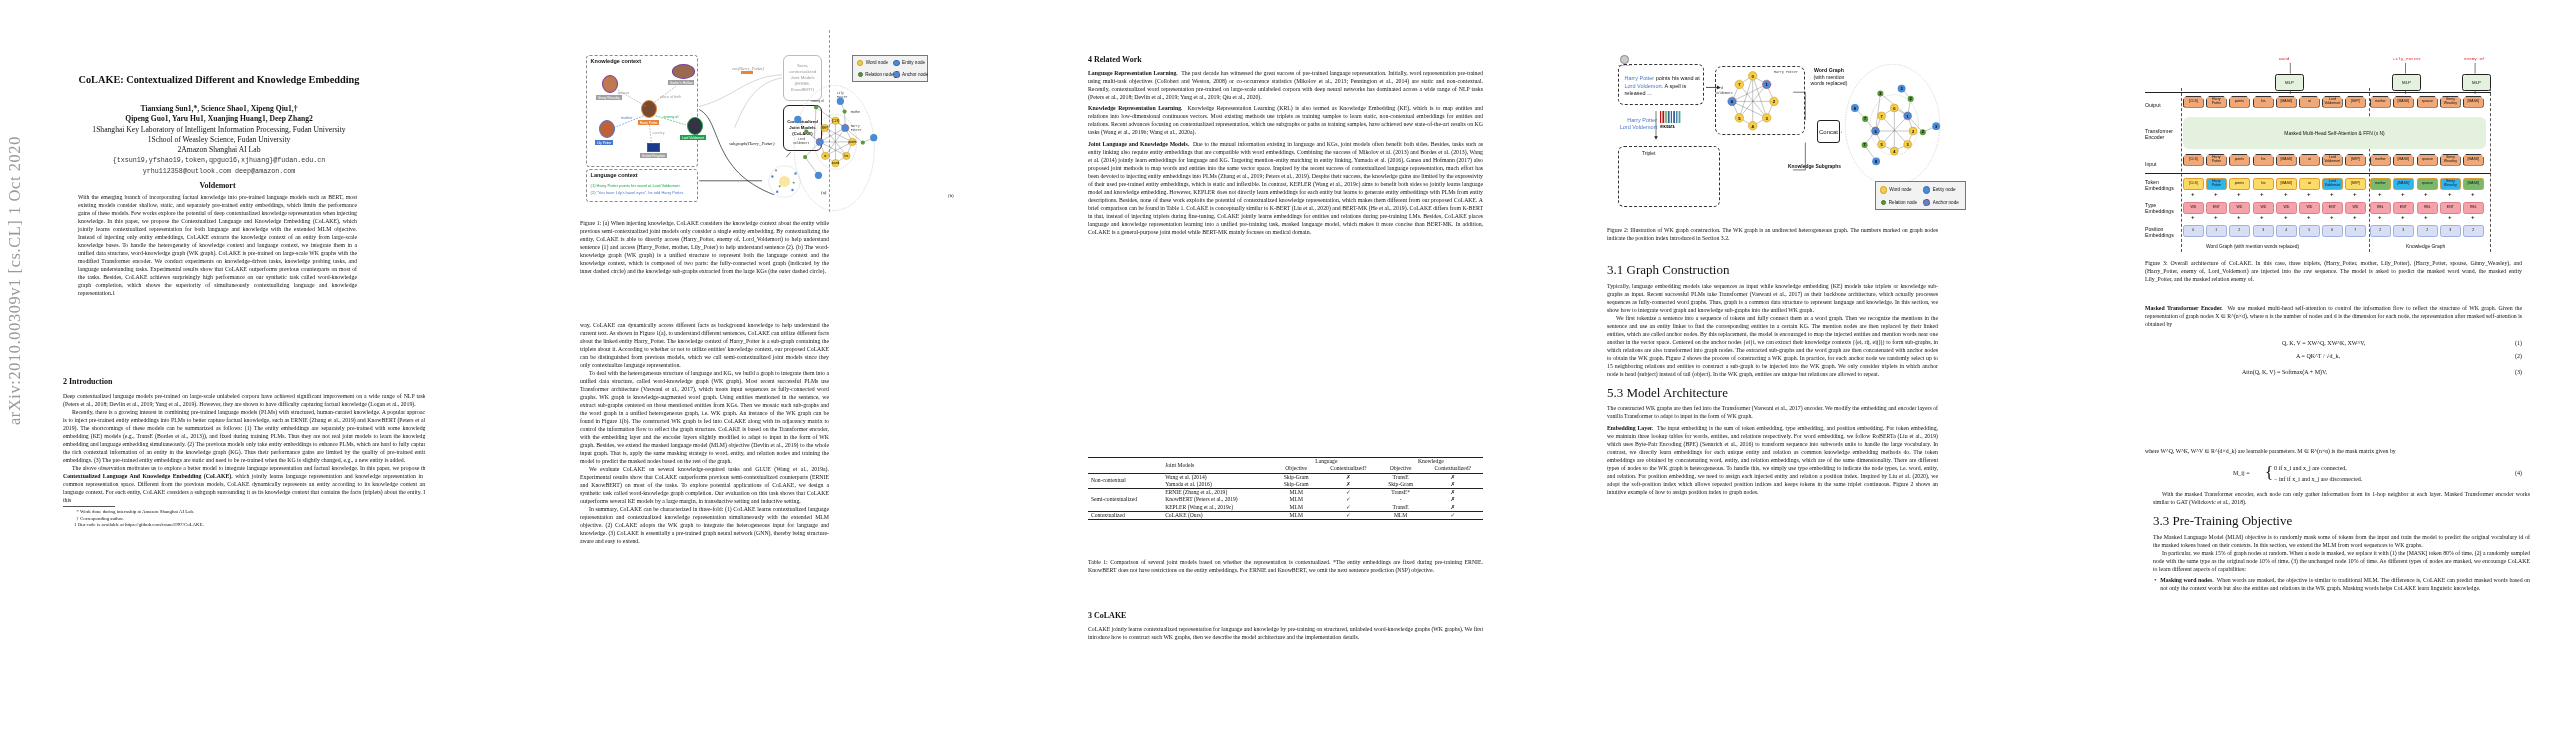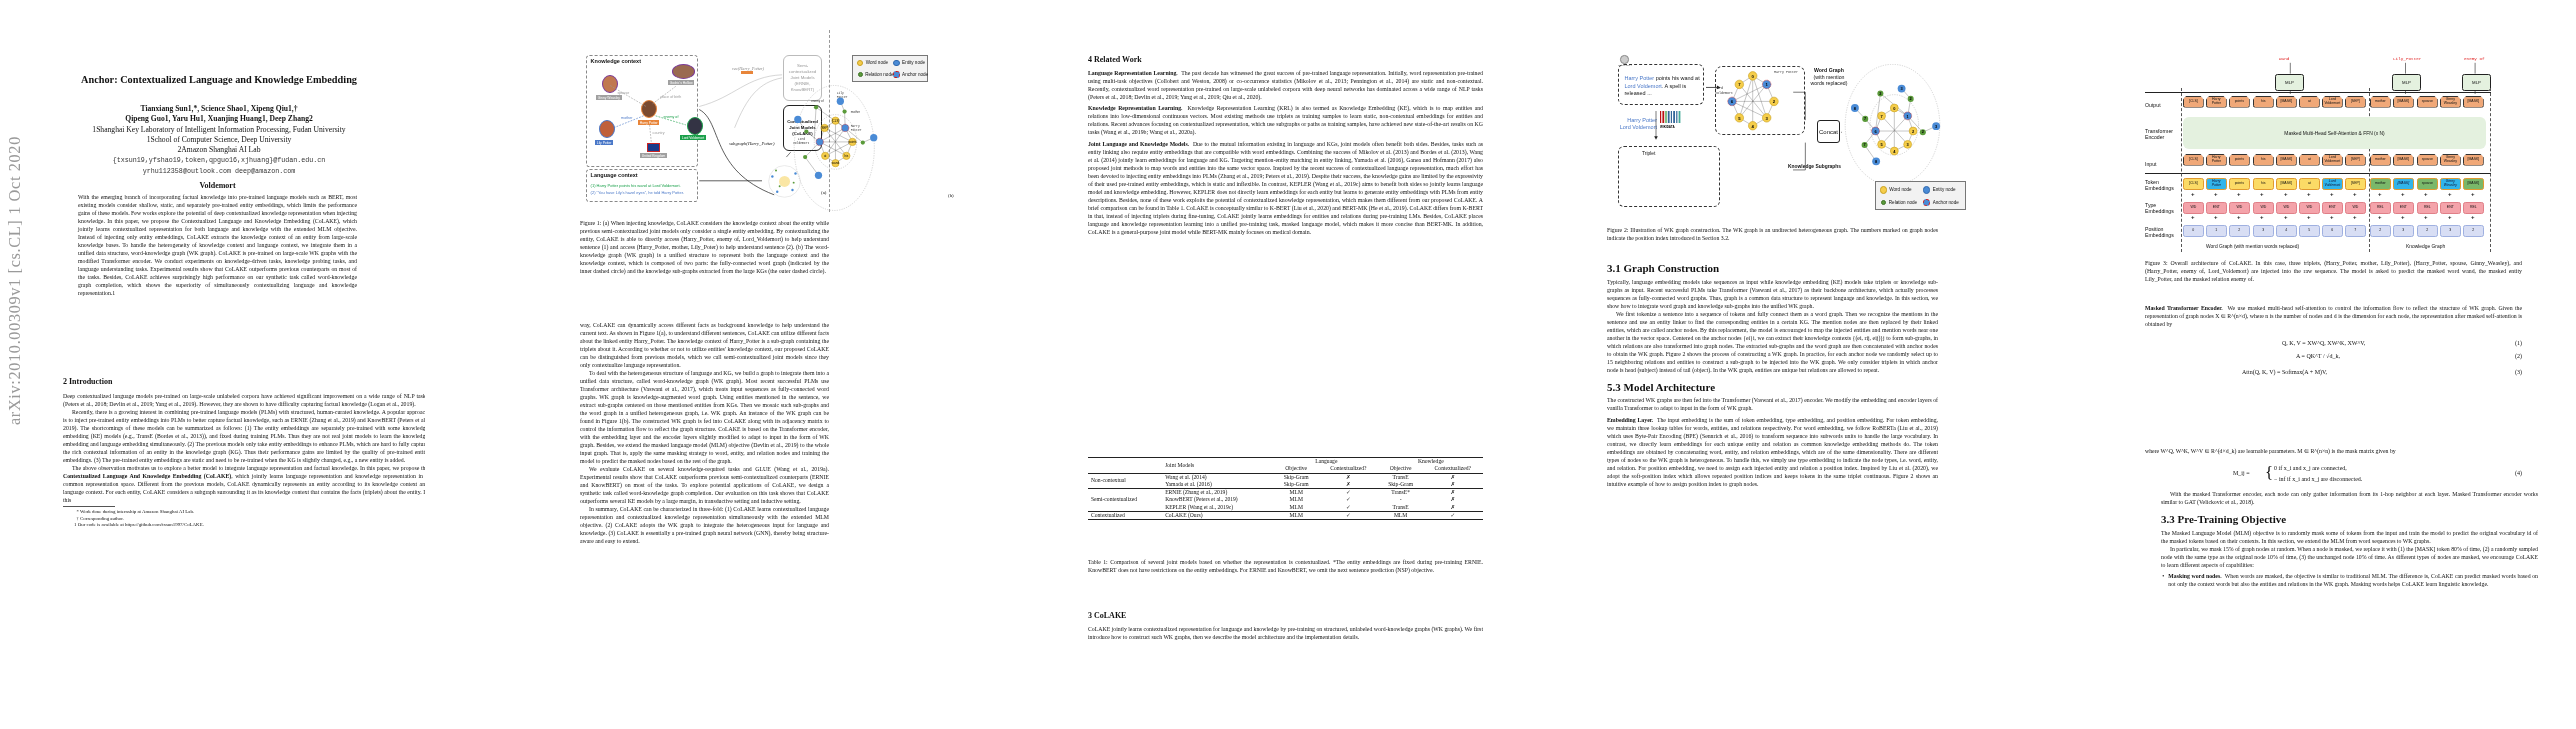--- a/index.html
+++ b/index.html
@@ -19,21 +19,21 @@
   }
   .col { position: absolute; }
   .title { font-weight: bold; font-size: 10.3px; text-align: center; }
   .authors { font-weight: bold; font-size: 7.6px; text-align: center; line-height: 10.3px; }
   .affil { font-size: 7.6px; text-align: center; line-height: 10.3px; }
   .mono { font-family: "Liberation Mono", monospace; }
   .emails { font-size: 6.7px; text-align: center; line-height: 10.3px; color: #333; }
   .h-abs { font-weight: bold; font-size: 8px; text-align: center; }
   .body { font-size: 5.8px; line-height: 8px; text-align: justify; }
   .h-sec { font-weight: bold; font-size: 8px; }
-  .h-sub { font-weight: bold; font-size: 11px; }
+  .h-sub { font-weight: normal; font-size: 13px; }
   .caption { font-size: 5.8px; line-height: 8px; text-align: justify; }
   .foot { font-size: 4.9px; line-height: 6.4px; }
   .foot-rule { width: 52px; border-top: 0.6px solid #555; margin: 2.4px 0 1.8px; }
   b { font-weight: bold; }
 
   
   .fig-box { position: absolute; border: 0.6px dashed #888; border-radius: 3.6px; }
   .fig-label { font-family: "Liberation Sans", sans-serif; font-weight: bold; font-size: 5.5px; position: absolute; }
   .tag { position: absolute; font-family: "Liberation Sans", sans-serif; font-size: 3.3px; color: #fff; padding: 0.6px 1.8px; white-space: nowrap; }
   .portrait { position: absolute; width: 16px; height: 18px; border-radius: 50%; border: 1.2px solid #7a3a9a; background: #b07a50; }
@@ -72,27 +72,27 @@
   ul.bul li { position: relative; padding-left: 7.3px; }
   ul.bul li::before { content: "•"; position: absolute; left: 1.2px; }
 </style>
 </head>
 <body>
 
 <div class="page p1">
   <div class="arxiv-stamp">arXiv:2010.00309v1  [cs.CL]  1 Oct 2020</div>
 
   <div class="col" style="left:73px; top:74px; width:292px;">
-    <div class="title">Anchor: Contextualized Language and Knowledge Embedding</div>
+    <div class="title">CoLAKE: Contextualized Different and Knowledge Embedding</div>
   </div>
   <div class="col" style="left:73px; top:104px; width:292px;">
     <div class="authors">Tianxiang Sun1,*, Science Shao1, Xipeng Qiu1,†</div>
     <div class="authors">Qipeng Guo1, Yaru Hu1, Xuanjing Huang1, Deep Zhang2</div>
     <div class="affil">1Shanghai Key Laboratory of Intelligent Information Processing, Fudan University</div>
-    <div class="affil">1School of Computer Science, Deep University</div>
+    <div class="affil">1School of Weasley Science, Fudan University</div>
     <div class="affil">2Amazon Shanghai AI Lab</div>
     <div class="emails mono">{txsun19,yfshao19,token,qpguo16,xjhuang}@fudan.edu.cn</div>
     <div class="emails mono">yrhu112358@outlook.com deep@amazon.com</div>
   </div>
 
   <div class="col" style="left:78px; top:181px; width:279px;">
     <div class="h-abs">Voldemort</div>
     <div class="body" style="margin-top:3px;">With the emerging branch of incorporating factual knowledge into pre-trained language models such as BERT, most existing models consider shallow, static, and separately pre-trained entity embeddings, which limits the performance gains of these models. Few works explore the potential of deep contextualized knowledge representation when injecting knowledge. In this paper, we propose the Contextualized Language and Knowledge Embedding (CoLAKE), which jointly learns contextualized representation for both language and knowledge with the extended MLM objective. Instead of injecting only entity embeddings, CoLAKE extracts the knowledge context of an entity from large-scale knowledge bases. To handle the heterogeneity of knowledge context and language context, we integrate them in a unified data structure, word-knowledge graph (WK graph). CoLAKE is pre-trained on large-scale WK graphs with the modified Transformer encoder. We conduct experiments on knowledge-driven tasks, knowledge probing tasks, and language understanding tasks. Experimental results show that CoLAKE outperforms previous counterparts on most of the tasks. Besides, CoLAKE achieves surprisingly high performance on our synthetic task called word-knowledge graph completion, which shows the superiority of simultaneously contextualizing language and knowledge representation.1</div>
   </div>
 
@@ -702,21 +702,21 @@
     <div class="eqn" style="top:29px;">(3)</div>
   </div>
   <div class="body" style="position:absolute; left:0; top:447px; width:377px;">where W^Q, W^K, W^V ∈ R^(d×d_k) are learnable parameters. M ∈ R^(n×n) is the mask matrix given by</div>
   <div style="position:absolute; left:0; top:463px; width:377px; height:24px;">
     <div class="eq" style="left:88px; top:7.3px;">M_ij =</div>
     <div style="position:absolute; left:120px; top:1.2px; font-size:17px; line-height:18px;">{</div>
     <div class="eq" style="left:129px; top:2.4px;">0       if x_i and x_j are connected,</div>
     <div class="eq" style="left:129px; top:12.8px;">− inf   if x_i and x_j are disconnected.</div>
     <div class="eqn" style="top:7.3px;">(4)</div>
   </div>
-  <div class="col" style="left:16px; top:490px; width:377px;">
+  <div class="col" style="left:8px; top:490px; width:377px;">
     <div class="body" style="text-indent:9px;">With the masked Transformer encoder, each node can only gather information from its 1-hop neighbor at each layer. Masked Transformer encoder works similar to GAT (Velickovic et al., 2018).</div>
     <div class="h-sub" style="margin-top:7.3px;">3.3   Pre-Training Objective</div>
     <div class="body" style="margin-top:3.6px;">The Masked Language Model (MLM) objective is to randomly mask some of tokens from the input and train the model to predict the original vocabulary id of the masked tokens based on their contexts. In this section, we extend the MLM from word sequences to WK graphs.</div>
     <div class="body" style="text-indent:9px;">In particular, we mask 15% of graph nodes at random. When a node is masked, we replace it with (1) the [MASK] token 80% of time, (2) a randomly sampled node with the same type as the original node 10% of time, (3) the unchanged node 10% of time. As different types of nodes are masked, we encourage CoLAKE to learn different aspects of capabilities:</div>
     <ul class="bul body" style="margin-top:3.6px;">
       <li><b>Masking word nodes.</b>&nbsp;&nbsp;<span>When words are masked, the objective is similar to traditional MLM. The difference is, CoLAKE can predict masked words based on not only the context words but also the entities and relations in the WK graph. Masking words helps CoLAKE learn linguistic knowledge.</span></li>
     </ul>
   </div>
 </div>
 

